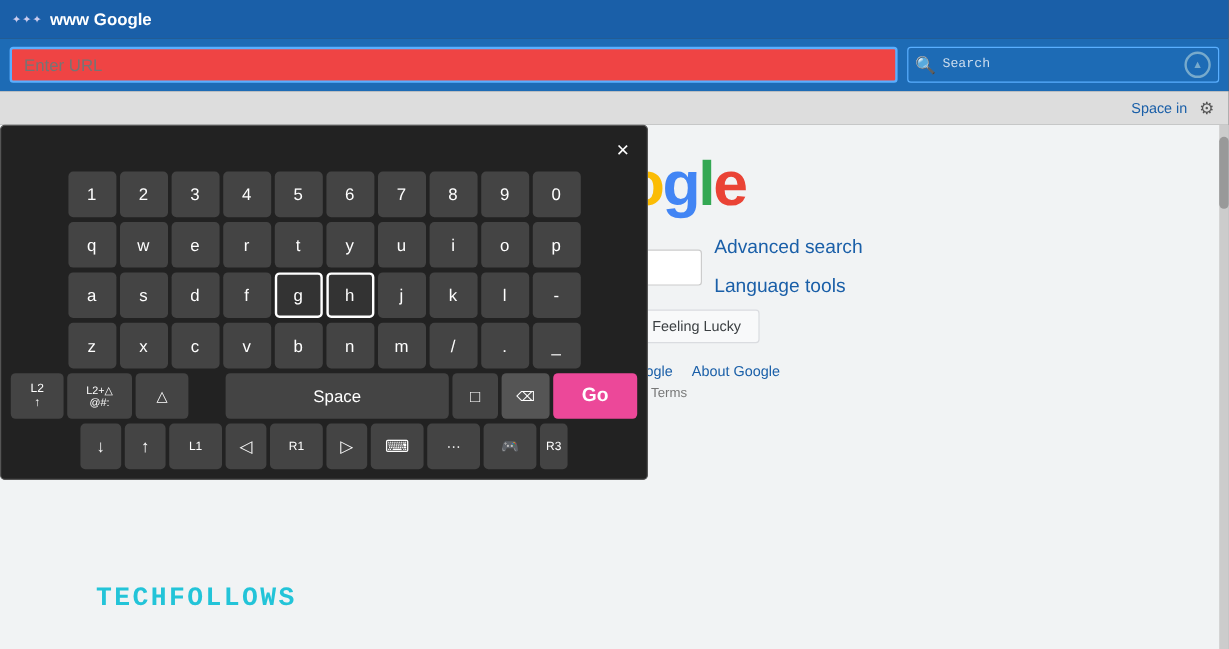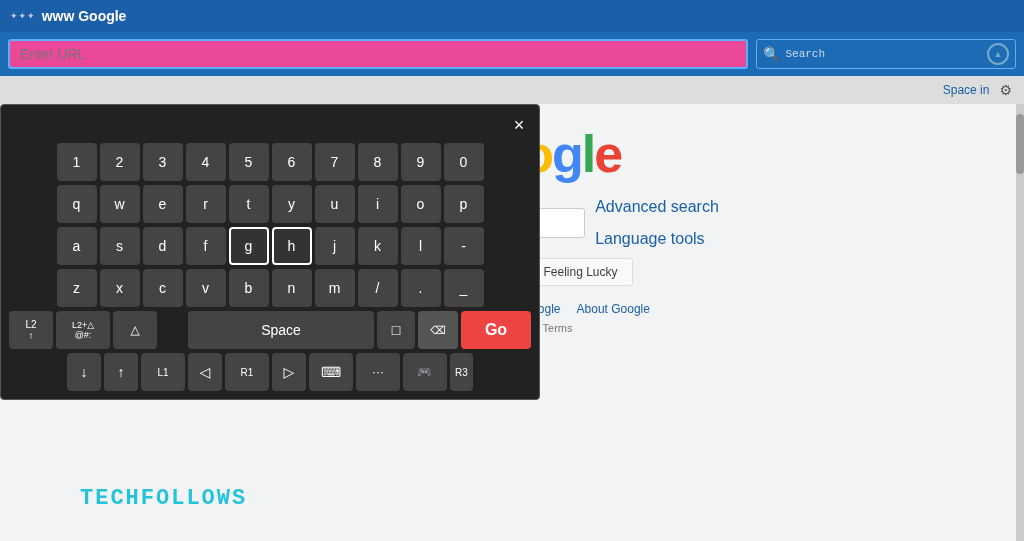--- a/index.html
+++ b/index.html
@@ -33,21 +33,21 @@
       background: #1d6bb5;
       height: 44px;
       display: flex;
       align-items: center;
       padding: 0 8px;
       gap: 8px;
     }
     .url-bar {
       flex: 1;
       height: 30px;
-      background: #ec4899;
+      background: #ef4444;
       border: 2px solid #5aafff;
       border-radius: 3px;
       padding: 0 10px;
       font-size: 14px;
       color: #333;
       outline: none;
     }
     .search-bar-container {
       display: flex;
       align-items: center;
@@ -252,21 +252,21 @@
       background: #333;
       border: 2px solid #fff;
     }
     .key.space-key {
       flex: 1;
       width: auto;
       min-width: 160px;
       margin-left: 28px;
     }
     .key.go-key {
-      background: #ef4444;
+      background: #ec4899;
       width: 70px;
     }
     .key.backspace-key {
       width: 40px;
       font-size: 11px;
     }
     .key.small-key {
       width: 34px;
       font-size: 11px;
       align-items: center;

